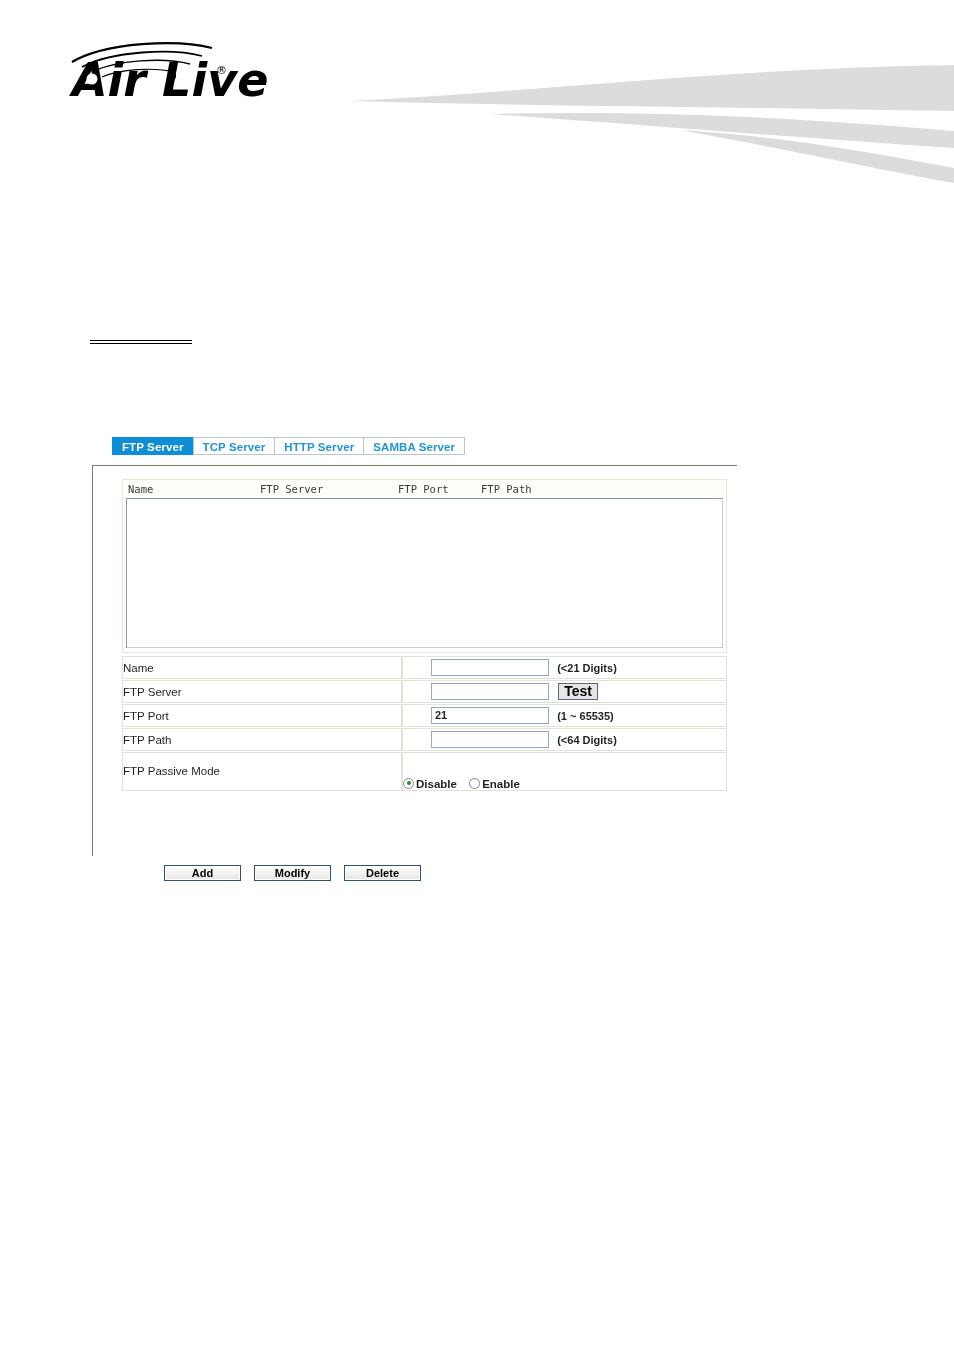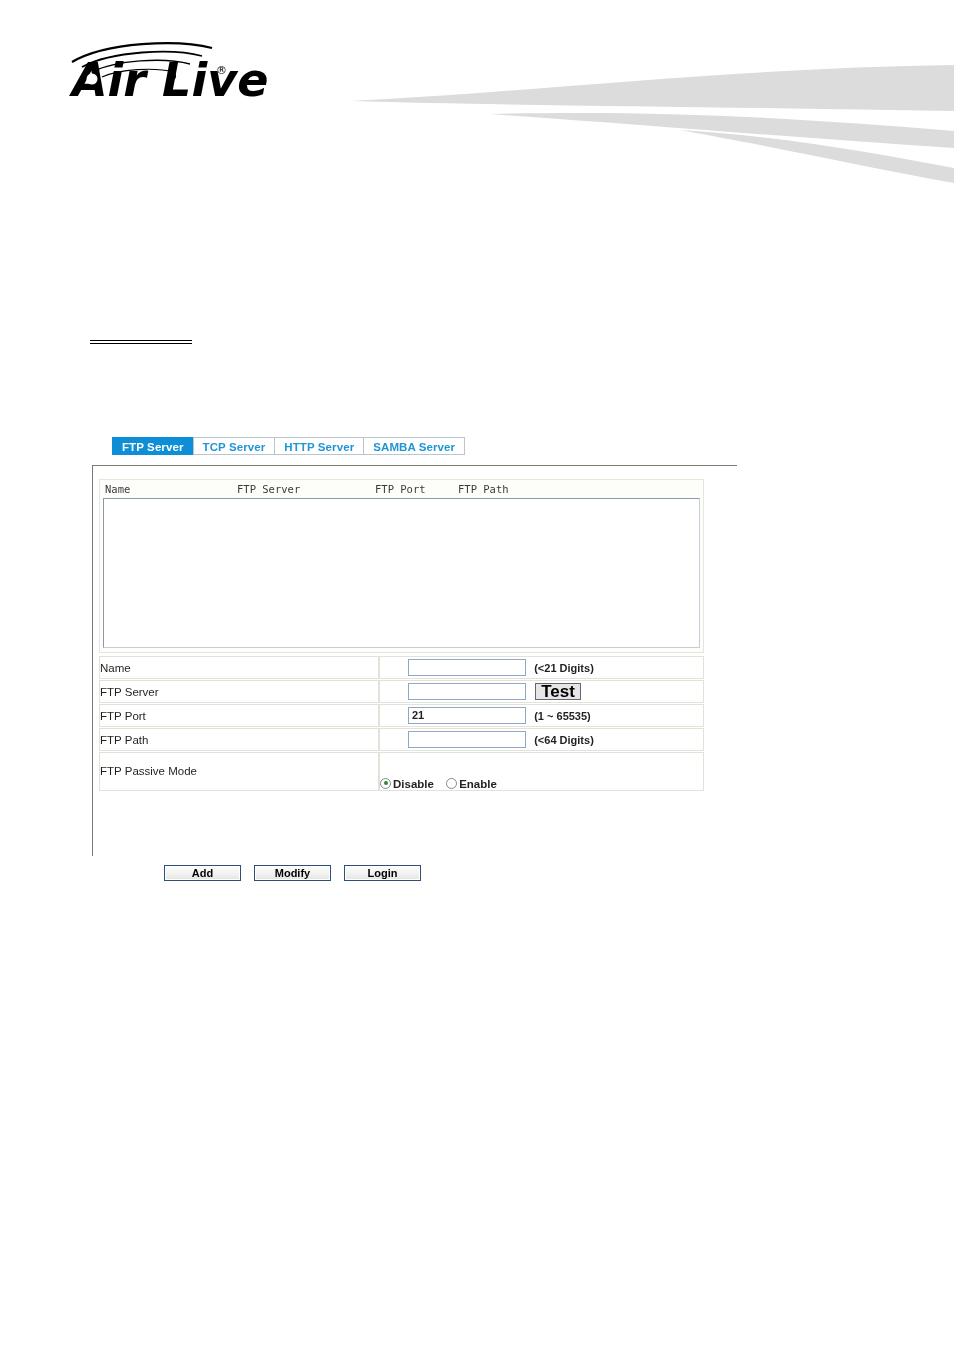--- a/index.html
+++ b/index.html
@@ -103,21 +103,21 @@
     height: 391px;
     box-sizing: border-box;
     border-top: 1.5px solid #7c7a70;
     border-left: 1.5px solid #7c7a70;
     background: #ffffff;
   }
 
   
   #settings-table {
     position: absolute;
-    left: 6px;
+    left: 29px;
     top: 13px;
     width: 605px;
   }
   #list-box {
     box-sizing: border-box;
     border: 1px solid #e8e6dc;
     background: #fdfdfa;
     padding: 3px 3px 4px 3px;
   }
   #list-header {
@@ -197,21 +197,21 @@
   }
   .test-button {
     display: inline-block;
     margin-left: 6px;
     box-sizing: border-box;
     height: 17px;
     line-height: 15px;
     padding: 0 5px;
     border: 1px solid #5b6a7b;
     background: #e6e6e6;
-    font-size: 17px;
+    font-size: 14px;
     color: #000;
     vertical-align: middle;
   }
   .radio-group { display: inline-block; vertical-align: middle; margin-top: 24px; }
   .radio-opt {
     display: inline-block;
     margin-right: 9px;
     font-size: 11.5px;
     color: #231f20;
     vertical-align: middle;
@@ -364,14 +364,14 @@
         </tr>
       </tbody>
     </table>
 
   </div>
 </div>
 
 <div id="action-buttons">
   <div class="action-button">Add</div>
   <div class="action-button">Modify</div>
-  <div class="action-button">Login</div>
+  <div class="action-button">Delete</div>
 </div>
 
 </body></html>

